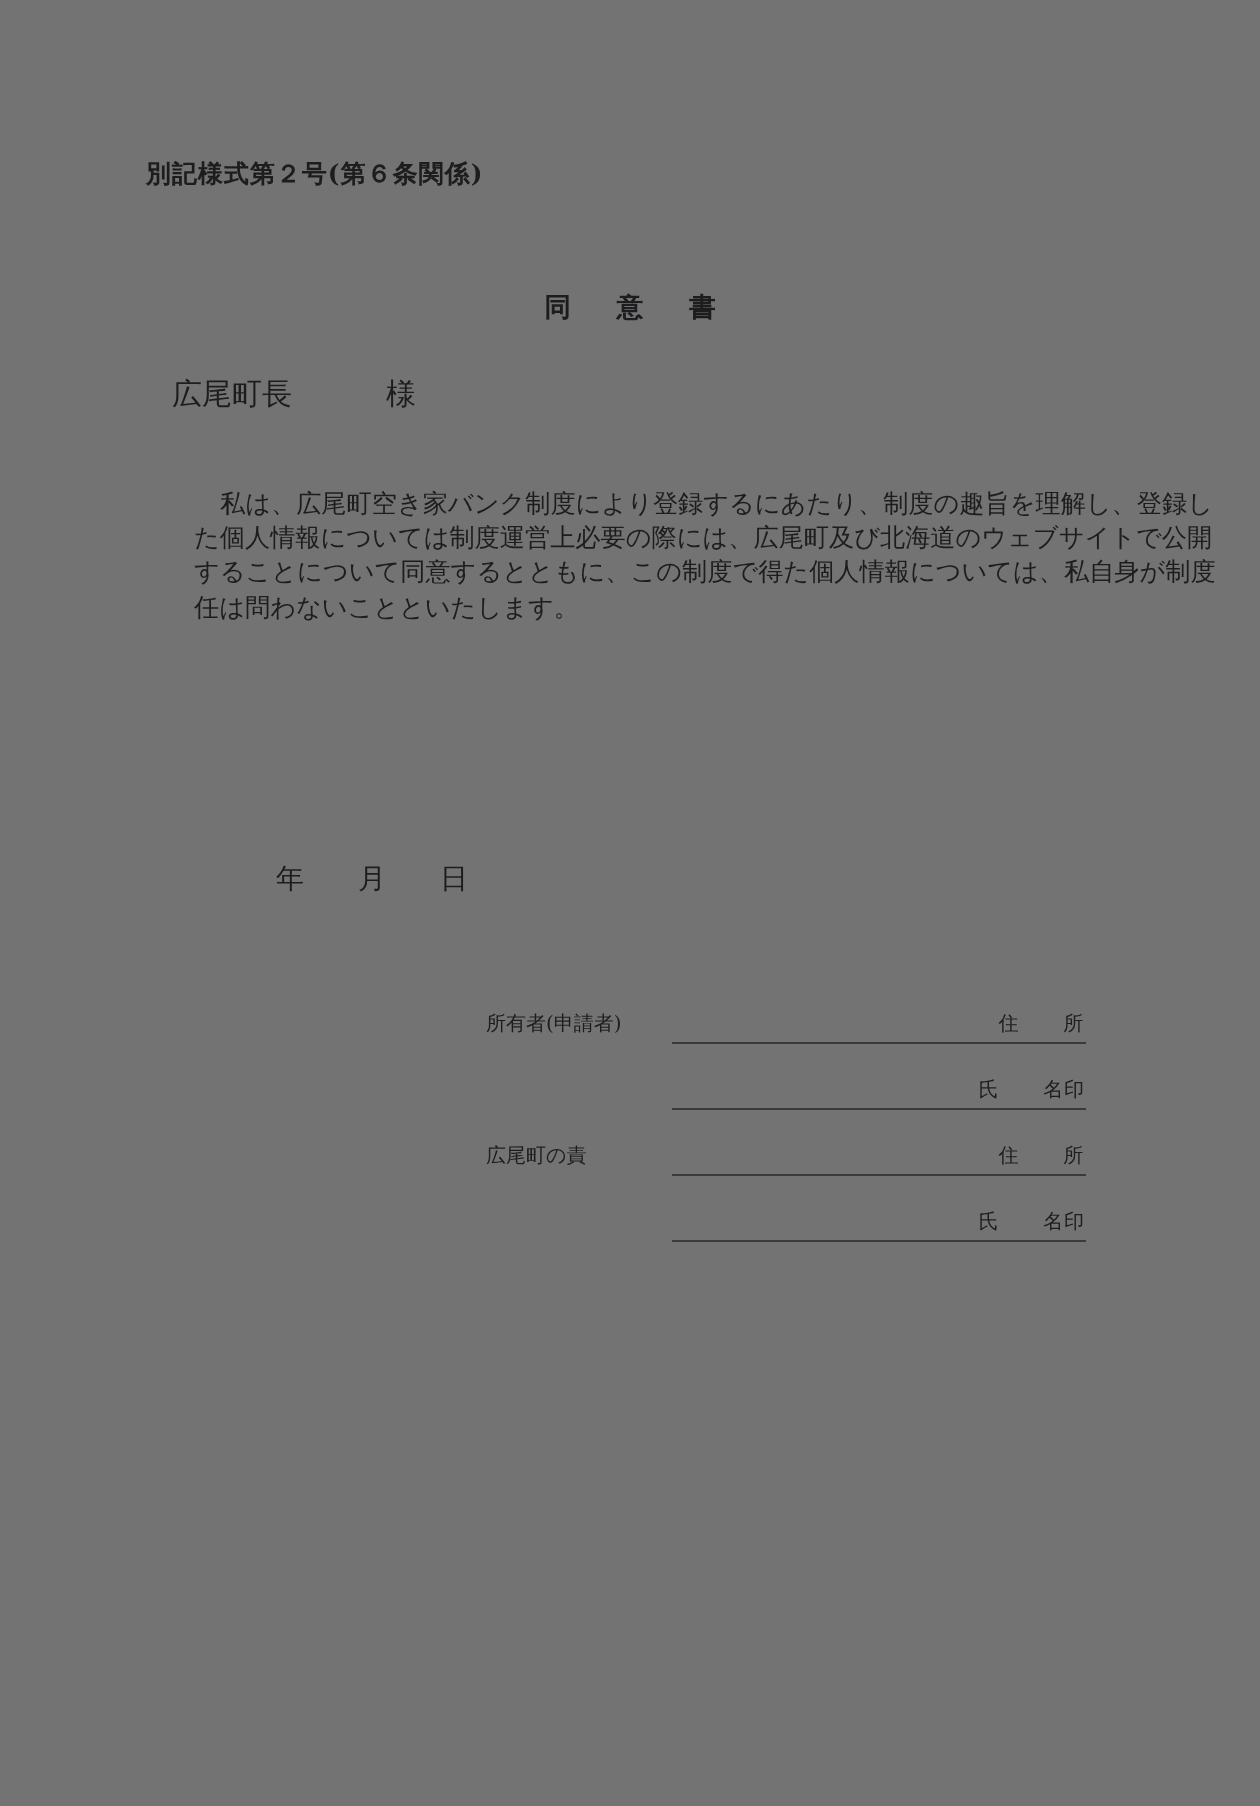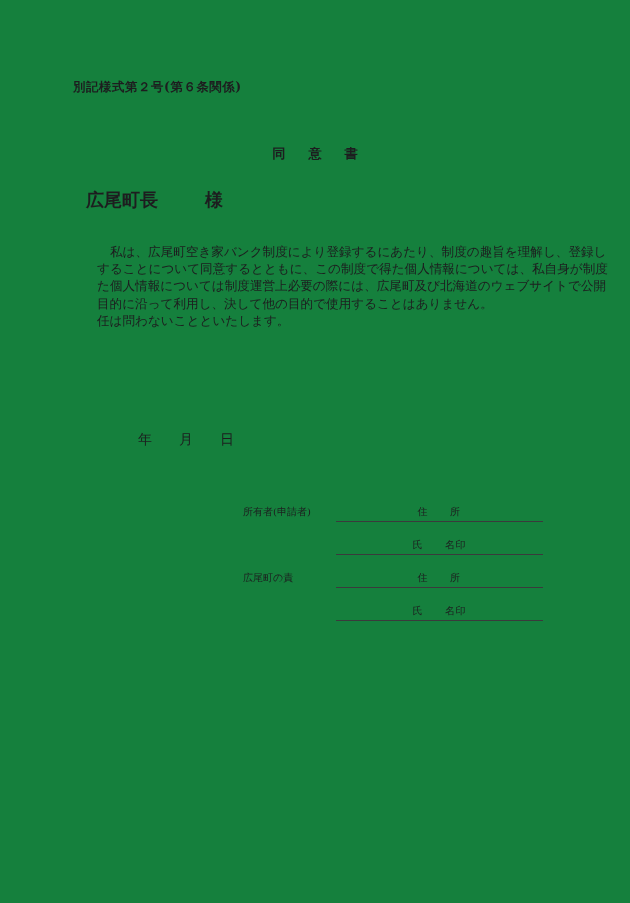--- a/index.html
+++ b/index.html
@@ -14,21 +14,21 @@
     font-family: "DejaVu Serif", "Liberation Serif", serif;
     color: #1d1d1f;
     position: relative;
     overflow: hidden;
     -webkit-font-smoothing: antialiased;
   }
 
   .page {
     position: absolute;
     inset: 0;
-    background: #15803d;
+    background: #737373;
   }
 
   
   .form-no {
     position: absolute;
     left: 73px;
     top: 79px;
     font-size: 12.4px;
     letter-spacing: 0.6px;
     white-space: nowrap;
@@ -48,23 +48,23 @@
     font-weight: 600;
     white-space: nowrap;
     margin-top: 12px;
   }
 
   
   .addressee {
     position: absolute;
     left: 86px;
     top: 188px;
-    font-size: 18px;
-    white-space: nowrap;
-    font-weight: 700;
+    font-size: 15px;
+    white-space: nowrap;
+    font-weight: 400;
   }
   .addressee .honorific {
     display: inline-block;
     margin-left: 47px;
   }
 
   
   .body-block {
     position: absolute;
     left: 73px;
@@ -115,21 +115,21 @@
     flex: 0 0 93px;
     white-space: nowrap;
     font-weight: 500;
     padding-bottom: 3px;
   }
   .sig-field {
     flex: 1 1 auto;
     border-bottom: 1px solid #3a3a3c;
     display: flex;
     align-items: flex-end;
-    justify-content: center;
+    justify-content: flex-end;
     padding-bottom: 2px;
     min-width: 0;
   }
   .sig-label {
     white-space: nowrap;
     font-weight: 500;
     letter-spacing: 0.4px;
   }
   .sig-label .sp {
     display: inline-block;
@@ -150,23 +150,22 @@
   <div class="form-no">別記様式第２号(第６条関係)</div>
 
   <div class="doc-title">同意書</div>
 
   <div class="addressee">
     <span>広尾町長</span><span class="honorific">様</span>
   </div>
 
   <div class="body-block">
     <div class="body-line indent">私は、広尾町空き家バンク制度により登録するにあたり、制度の趣旨を理解し、登録し</div>
+    <div class="body-line">た個人情報については制度運営上必要の際には、広尾町及び北海道のウェブサイトで公開</div>
     <div class="body-line">することについて同意するとともに、この制度で得た個人情報については、私自身が制度</div>
-    <div class="body-line">た個人情報については制度運営上必要の際には、広尾町及び北海道のウェブサイトで公開</div>
-    <div class="body-line">目的に沿って利用し、決して他の目的で使用することはありません。</div>
     <div class="body-line">任は問わないことといたします。</div>
   </div>
 
   <div class="date-line">
     <span class="unit">年</span><span class="unit">月</span><span class="unit">日</span>
   </div>
 
   <div class="sig-block">
 
     <div class="sig-row">

